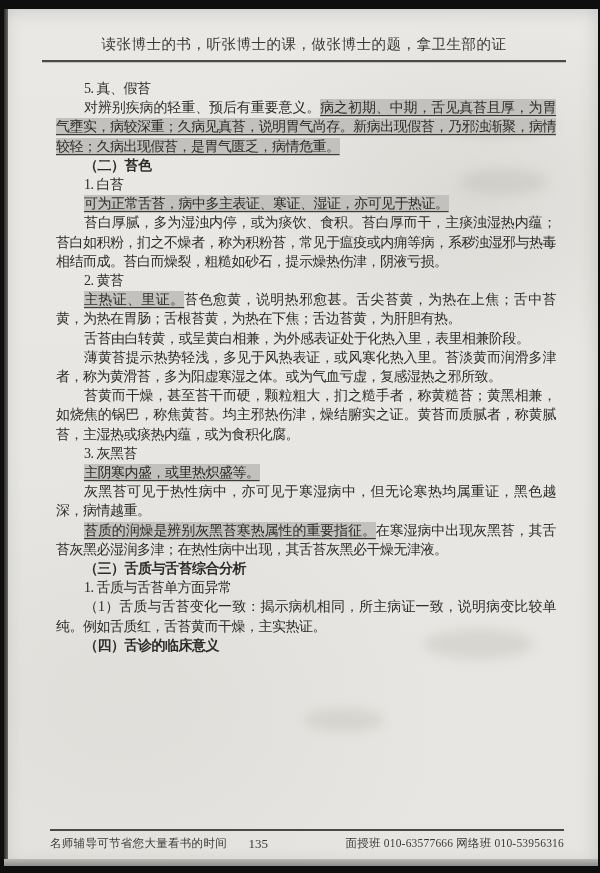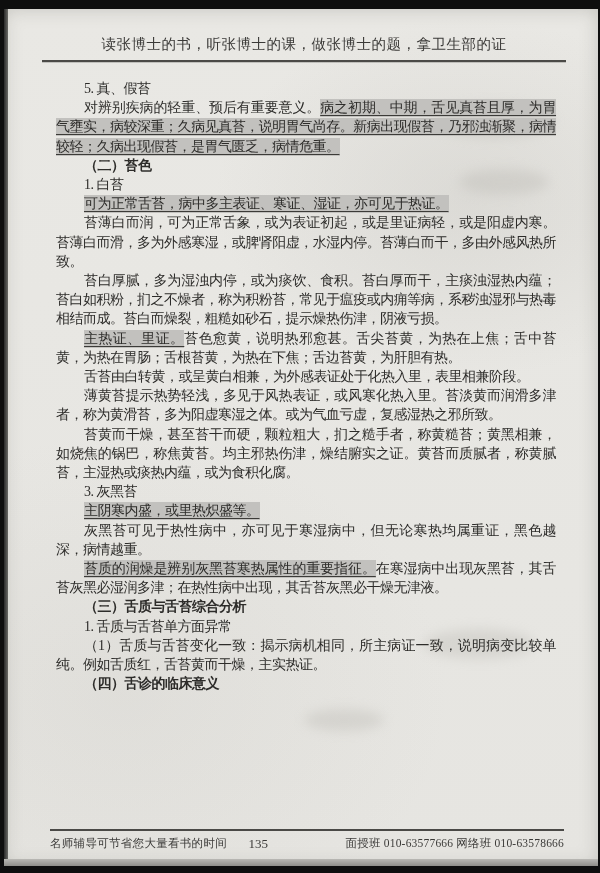--- a/index.html
+++ b/index.html
@@ -72,23 +72,23 @@
       <div class="head-rule"></div>
     </div>
 
     <div class="content">
       <p>5. 真、假苔</p>
       <p><span>对辨别疾病的轻重、预后有重要意义。</span><span class="hl">病之初期、中期，舌见真苔且厚，为胃气壅实，病较深重；久病见真苔，说明胃气尚存。新病出现假苔，乃邪浊渐聚，病情较轻；久病出现假苔，是胃气匮乏，病情危重。</span></p>
 
       <p class="b">（二）苔色</p>
       <p>1. 白苔</p>
       <p><span class="hl">可为正常舌苔，病中多主表证、寒证、湿证，亦可见于热证。</span></p>
-      <p>苔薄白而润，可为正常舌象，或为表证初起，或是里证病轻，或是阳虚内寒。苔薄白而滑，多为外感寒湿，或脾肾阳虚，水湿内停。苔薄白而干，多由外感风热所致。</p>
       <p>苔白厚腻，多为湿浊内停，或为痰饮、食积。苔白厚而干，主痰浊湿热内蕴；苔白如积粉，扪之不燥者，称为积粉苔，常见于瘟疫或内痈等病，系秽浊湿邪与热毒相结而成。苔白而燥裂，粗糙如砂石，提示燥热伤津，阴液亏损。</p>
 
+      <p>2. 黄苔</p>
       <p><span class="hl">主热证、里证。</span><span>苔色愈黄，说明热邪愈甚。舌尖苔黄，为热在上焦；舌中苔黄，为热在胃肠；舌根苔黄，为热在下焦；舌边苔黄，为肝胆有热。</span></p>
       <p>舌苔由白转黄，或呈黄白相兼，为外感表证处于化热入里，表里相兼阶段。</p>
       <p>薄黄苔提示热势轻浅，多见于风热表证，或风寒化热入里。苔淡黄而润滑多津者，称为黄滑苔，多为阳虚寒湿之体。或为气血亏虚，复感湿热之邪所致。</p>
       <p>苔黄而干燥，甚至苔干而硬，颗粒粗大，扪之糙手者，称黄糙苔；黄黑相兼，如烧焦的锅巴，称焦黄苔。均主邪热伤津，燥结腑实之证。黄苔而质腻者，称黄腻苔，主湿热或痰热内蕴，或为食积化腐。</p>
 
       <p>3. 灰黑苔</p>
       <p><span class="hl">主阴寒内盛，或里热炽盛等。</span></p>
       <p>灰黑苔可见于热性病中，亦可见于寒湿病中，但无论寒热均属重证，黑色越深，病情越重。</p>
       <p><span class="hl">苔质的润燥是辨别灰黑苔寒热属性的重要指征。</span><span>在寒湿病中出现灰黑苔，其舌苔灰黑必湿润多津；在热性病中出现，其舌苔灰黑必干燥无津液。</span></p>
 
@@ -97,20 +97,20 @@
       <p>（1）舌质与舌苔变化一致：揭示病机相同，所主病证一致，说明病变比较单纯。例如舌质红，舌苔黄而干燥，主实热证。</p>
 
       <p class="b">（四）舌诊的临床意义</p>
     </div>
 
     <div class="footer">
       <div class="foot-rule"></div>
       <div class="foot-row">
         <span class="foot-left">名师辅导可节省您大量看书的时间</span>
         <span class="foot-page">135</span>
-        <span class="foot-right">面授班 010-63577666  网络班 010-63578666</span>
+        <span class="foot-right">面授班 010-63577666  网络班 010-53956316</span>
       </div>
     </div>
 
     <div class="edge-left"></div>
     <div class="edge-bottom"></div>
   </div>
 </div>
 
 </body></html>

